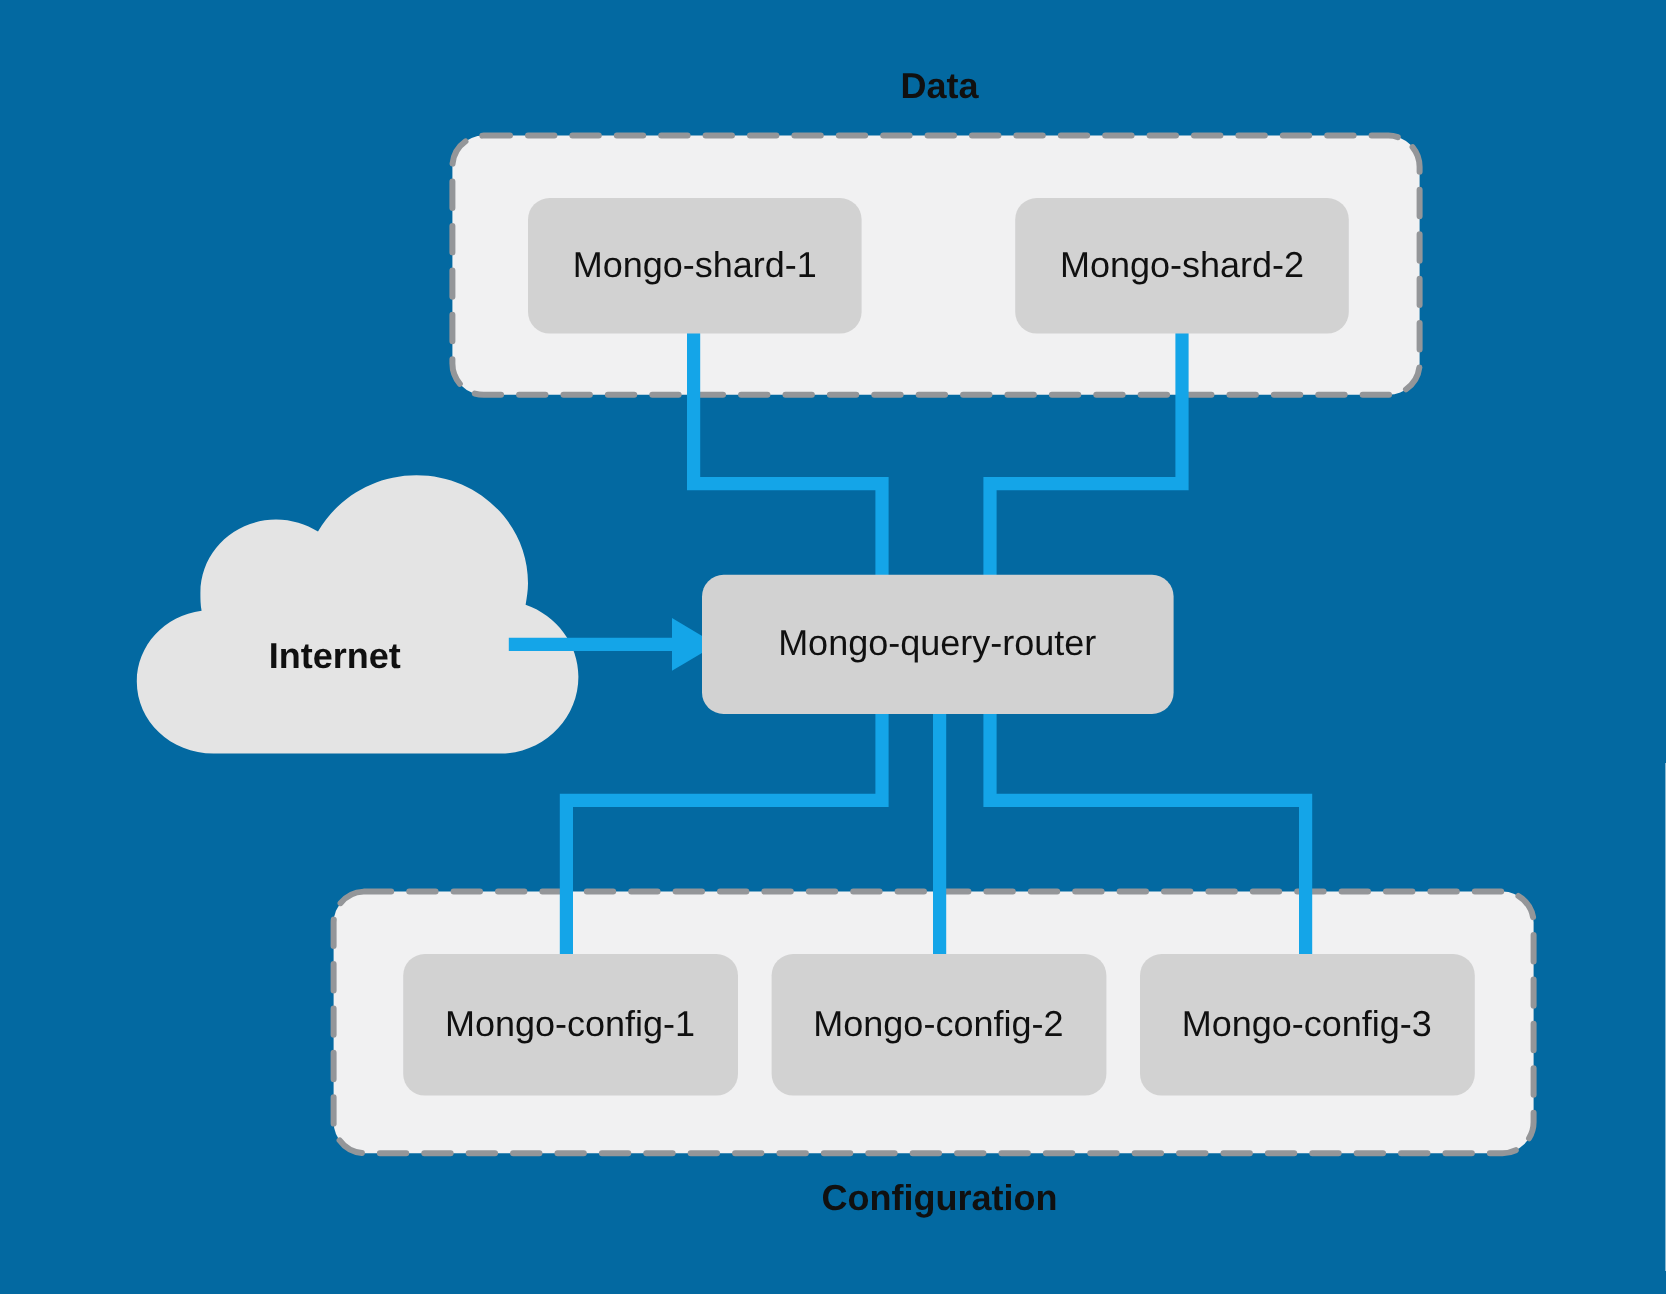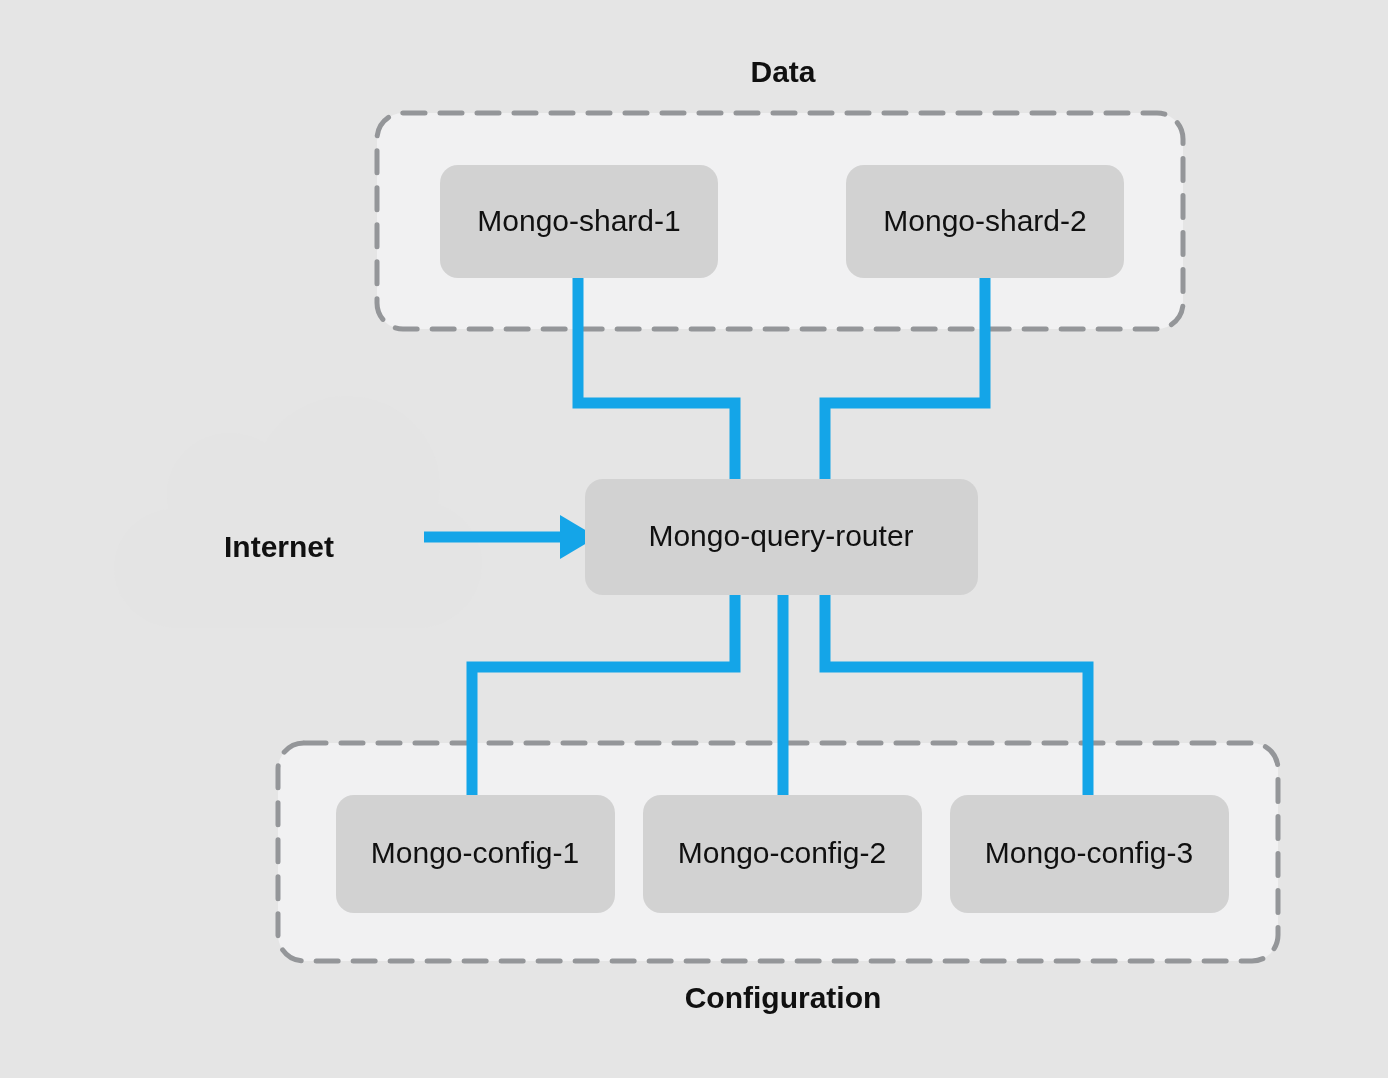--- a/index.html
+++ b/index.html
@@ -10,21 +10,21 @@
   body {
     width: 1388px;
     height: 1078px;
     font-family: "Liberation Sans", sans-serif;
     overflow: hidden;
   }
   #diagram-root {
     position: relative;
     width: 1388px;
     height: 1078px;
-    background: #e5e5e5;
+    background: #0369a1;
   }
   svg.canvas {
     position: absolute;
     top: 0;
     left: 0;
     width: 1388px;
     height: 1078px;
     display: block;
   }
   .group-label {

